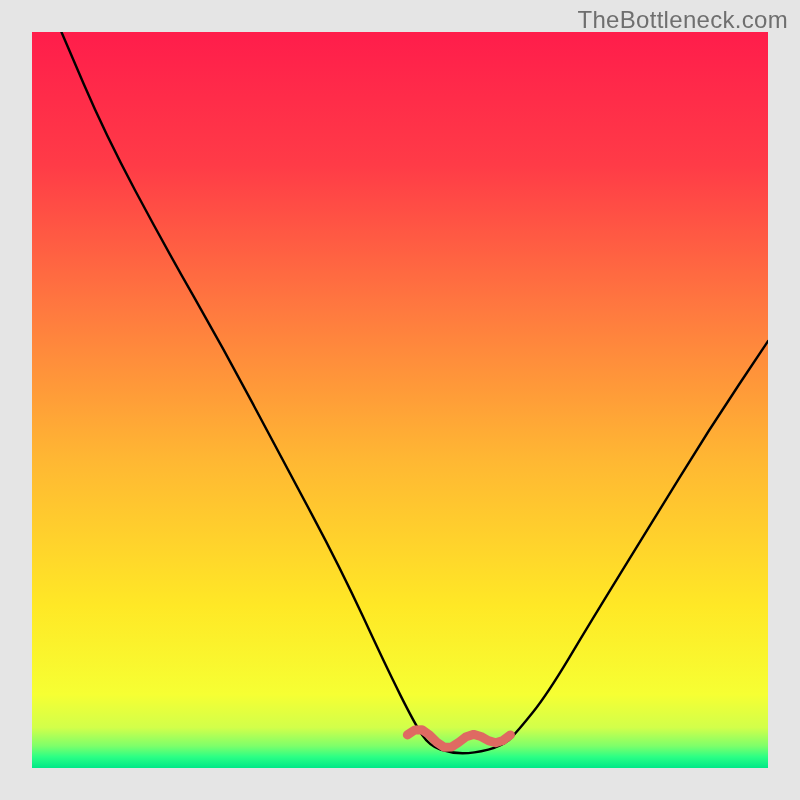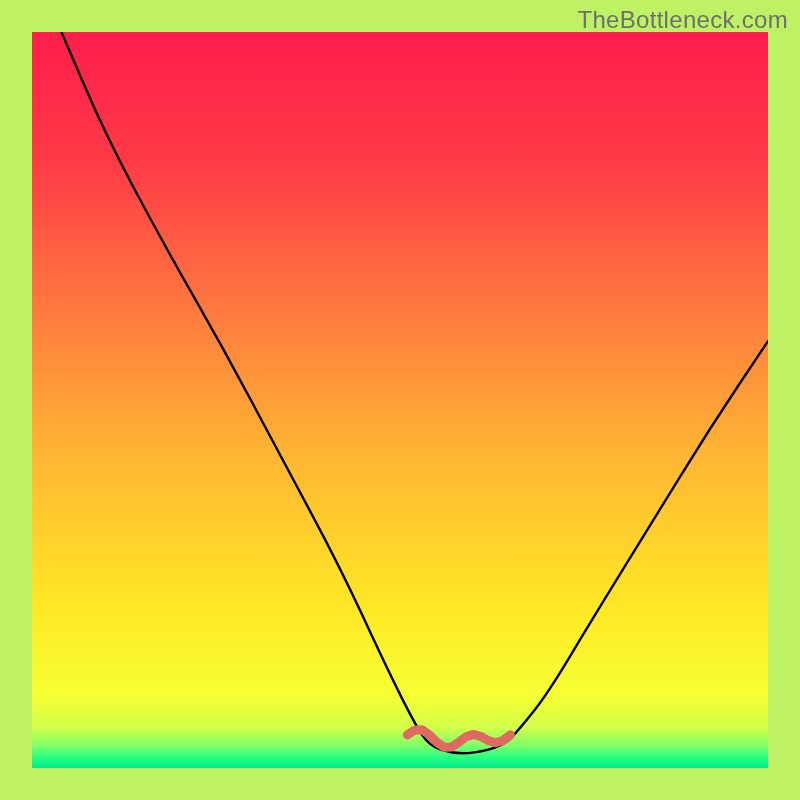--- a/index.html
+++ b/index.html
@@ -10,21 +10,21 @@
     background: #000;
     overflow: hidden;
     font-family: Arial, Helvetica, sans-serif;
   }
   .frame {
     position: absolute;
     left: 0;
     top: 0;
     width: 800px;
     height: 800px;
-    background: #bef264;
+    background: #e5e5e5;
   }
   .watermark {
     position: absolute;
     top: 6px;
     right: 12px;
     color: #6f6f6f;
     font-size: 24px;
     font-weight: 500;
     letter-spacing: 0.3px;
     z-index: 5;

